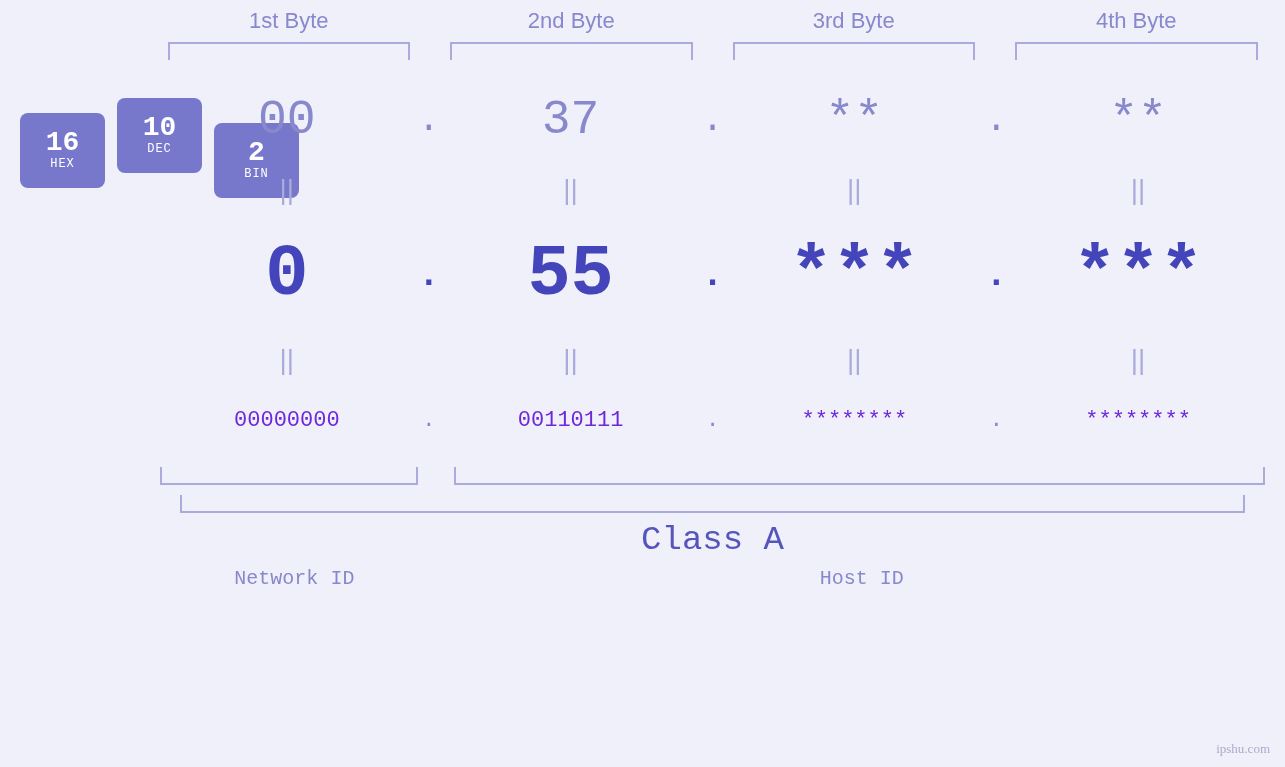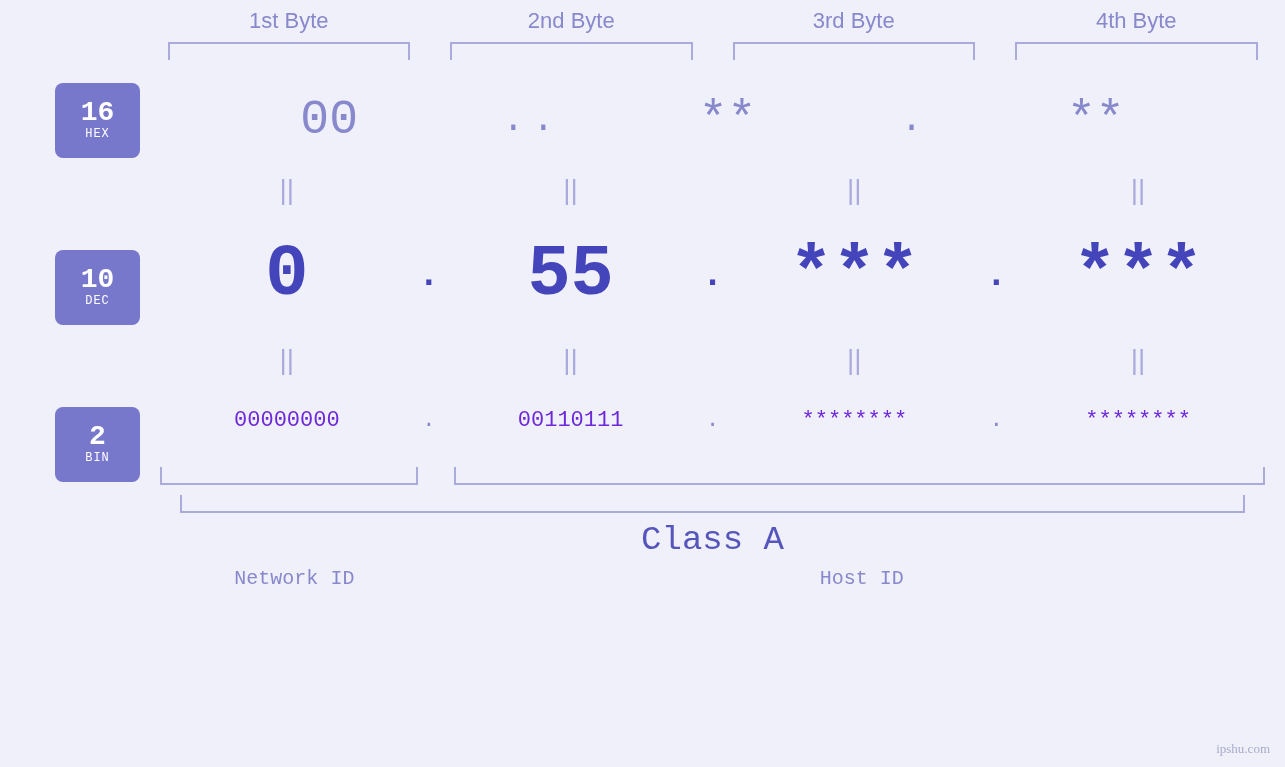--- a/index.html
+++ b/index.html
@@ -34,21 +34,20 @@
       height: 18px;
       border-top: 2px solid #aaaadd;
       border-left: 2px solid #aaaadd;
       border-right: 2px solid #aaaadd;
       margin: 0 10px;
     }
 
     
     .labels-col {
       display: flex;
-      flex-direction: column;
       width: 140px;
       align-items: flex-end;
       padding-right: 20px;
       gap: 6px;
     }
 
     .base-badge {
       width: 85px;
       height: 75px;
       background: #7777cc;
@@ -240,20 +239,23 @@
 
     <div style="flex:1; display:flex; flex-direction:column;">
 
       <div class="data-row hex-row" style="height:90px;">
         <div class="cell">
           <span class="cell-value">00</span>
         </div>
         <div class="dot-cell">
           <span class="dot-val">.</span>
         </div>
+        <div class="cell">
+          <span class="cell-value">37</span>
+        </div>
         <div class="dot-cell">
           <span class="dot-val">.</span>
         </div>
         <div class="cell">
           <span class="cell-value">**</span>
         </div>
         <div class="dot-cell">
           <span class="dot-val">.</span>
         </div>
         <div class="cell">

